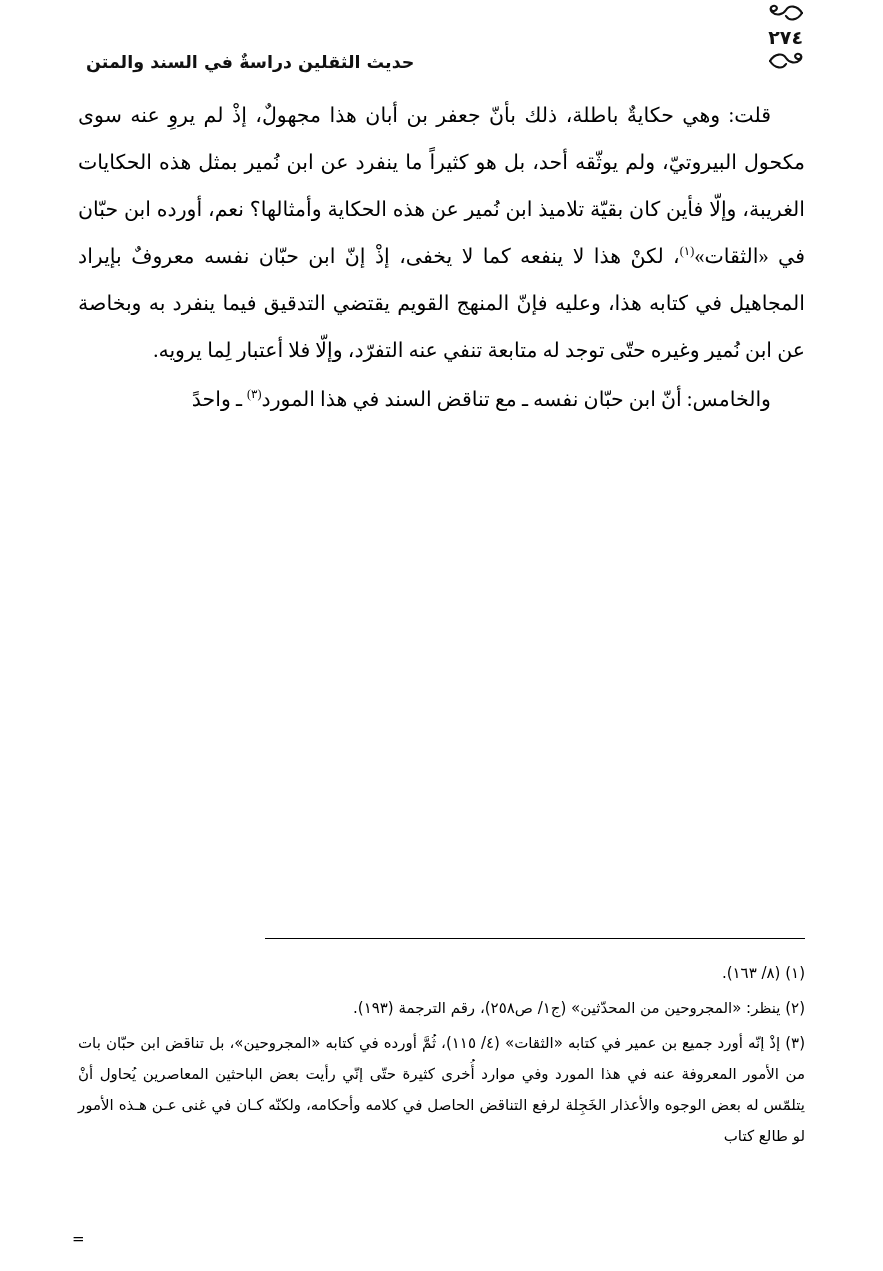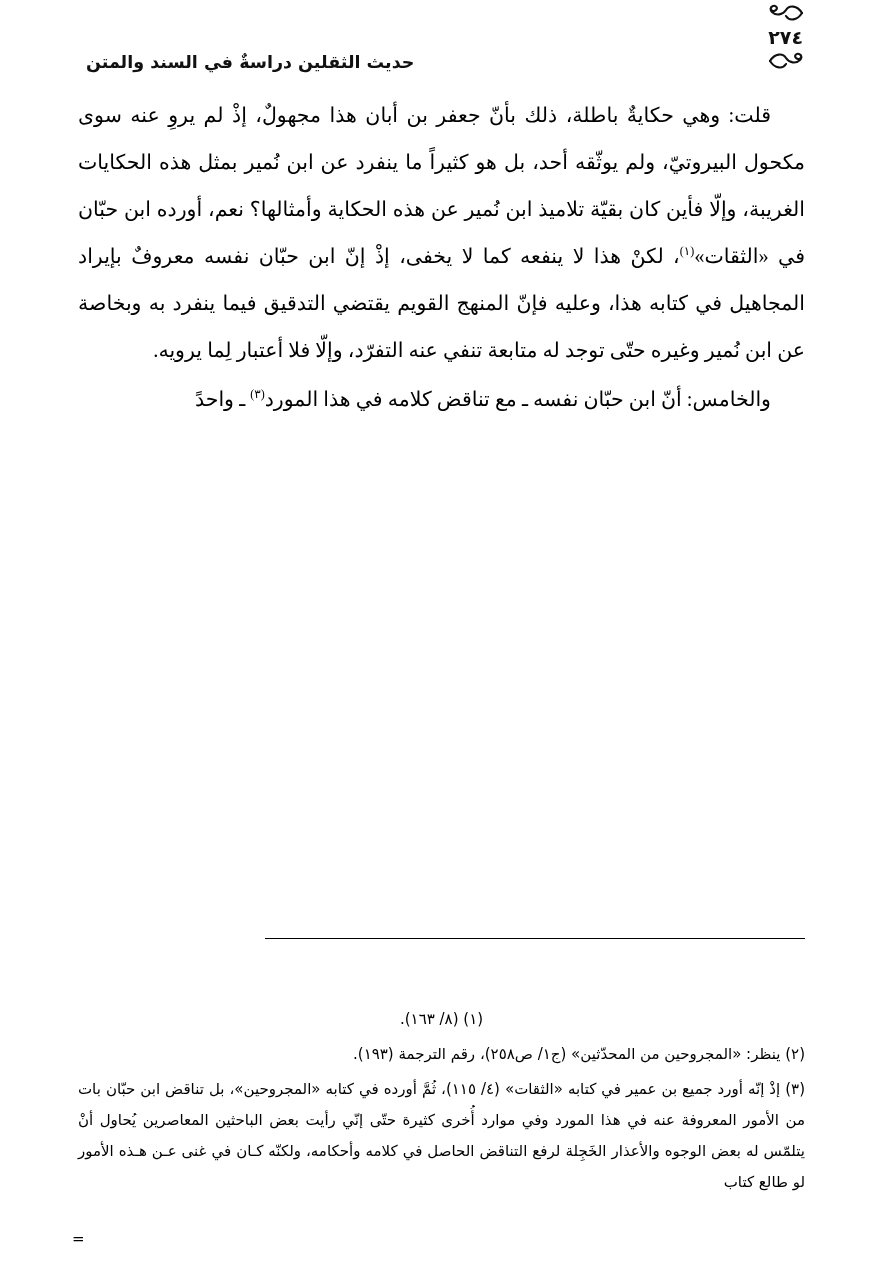--- a/index.html
+++ b/index.html
@@ -108,23 +108,22 @@
     direction: rtl;
     text-align: justify;
   }
   .footnotes p {
     margin: 0 0 4px 0;
     font-size: 15px;
     line-height: 31px;
     text-align: justify;
   }
   .footnotes p.fn-first {
-    text-align: center;
+    text-align: right;
     direction: rtl;
-    margin-top: 46px;
   }
   .cont-mark {
     position: absolute;
     left: 72px;
     top: 1232px;
     font-size: 15px;
     line-height: 1;
   }
 </style>
 </head>
@@ -155,21 +154,21 @@
   <div class="body">
 
     <p class="para indent">
       <span>قلت: وهي حكايةٌ باطلة، ذلك بأنّ جعفر بن أبان هذا مجهولٌ، إذْ لم يروِ عنه سوى مكحول البيروتيّ، ولم يوثّقه أحد، بل هو كثيراً ما ينفرد عن ابن نُمير بمثل هذه الحكايات الغريبة، وإلّا فأين كان بقيّة تلاميذ ابن نُمير عن هذه الحكاية وأمثالها؟ نعم، أورده ابن حبّان في «الثقات»</span><sup class="fn">(١)</sup><span>، لكنْ هذا لا ينفعه كما لا يخفى، إذْ إنّ ابن حبّان نفسه معروفٌ بإيراد المجاهيل في كتابه هذا، وعليه فإنّ المنهج القويم يقتضي التدقيق فيما ينفرد به وبخاصة عن ابن نُمير وغيره حتّى توجد له متابعة تنفي عنه التفرّد، وإلّا فلا أعتبار لِما يرويه.</span>
     </p>
 
 
 
 
     <p class="para indent">
-      <span>والخامس: أنّ ابن حبّان نفسه ـ مع تناقض كلامه في هذا المورد</span><sup class="fn">(٣)</sup><span> ـ واحدً</span>
+      <span>والخامس: أنّ ابن حبّان نفسه ـ مع تناقض السند في هذا المورد</span><sup class="fn">(٣)</sup><span> ـ واحدً</span>
     </p>
 
   </div>
 
   <div class="fn-rule"></div>
 
   <div class="footnotes">
     <p class="fn-first">(١) (٨/ ١٦٣).</p>
     <p>(٢) ينظر: «المجروحين من المحدّثين» (ج١/ ص٢٥٨)، رقم الترجمة (١٩٣).</p>
     <p>(٣) إذْ إنّه أورد جميع بن عمير في كتابه «الثقات» (٤/ ١١٥)، ثُمَّ أورده في كتابه «المجروحين»، بل تناقض ابن حبّان بات من الأمور المعروفة عنه في هذا المورد وفي موارد أُخرى كثيرة حتّى إنّي رأيت بعض الباحثين المعاصرين يُحاول أنْ يتلمّس له بعض الوجوه والأعذار الخَجِلة لرفع التناقض الحاصل في كلامه وأحكامه، ولكنّه كـان في غنى عـن هـذه الأمور لو طالع كتاب</p>

